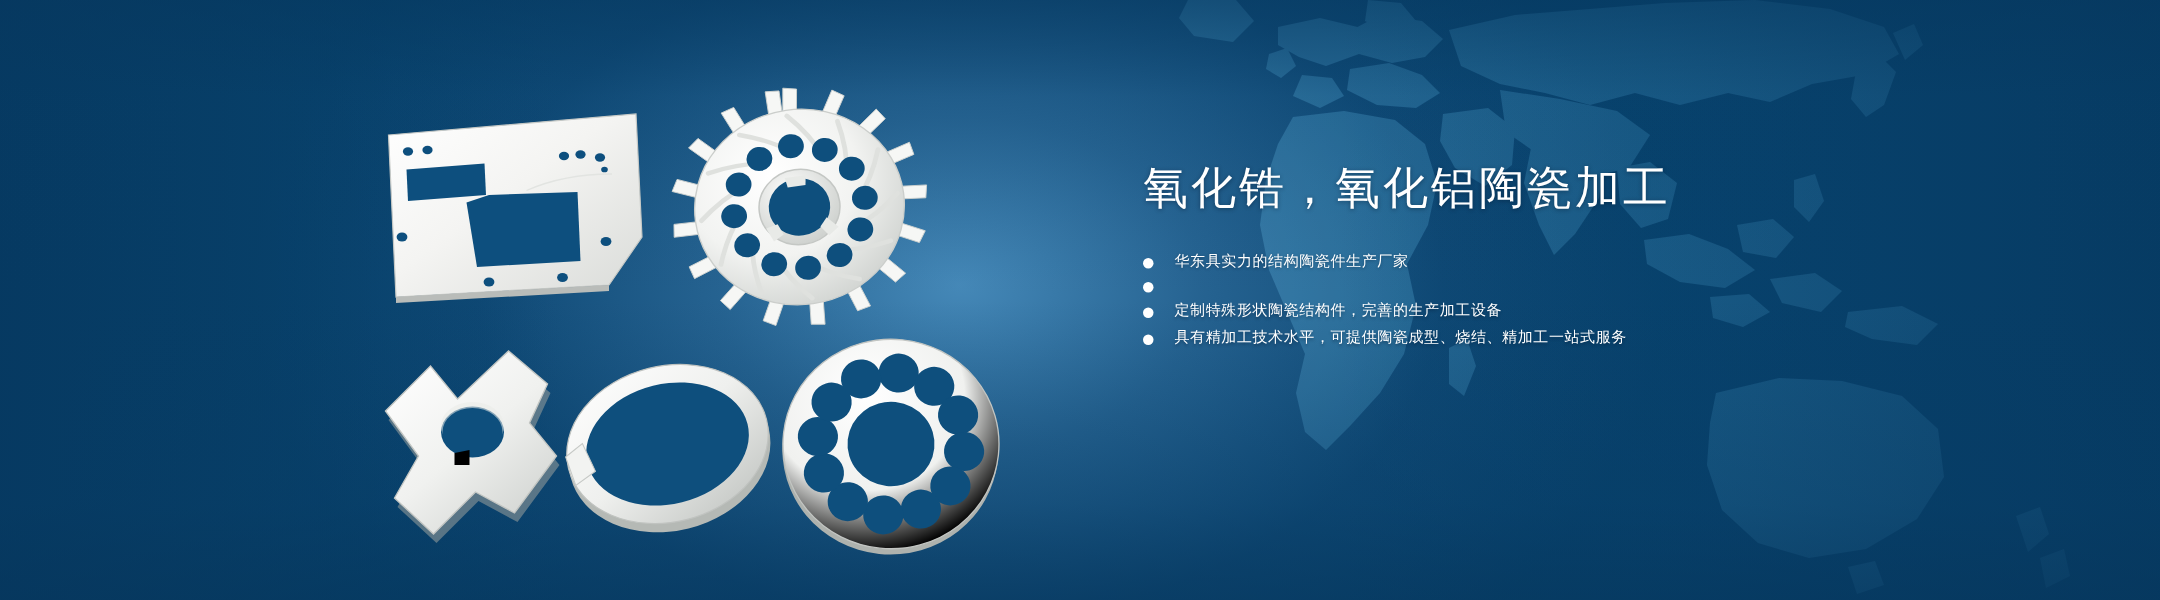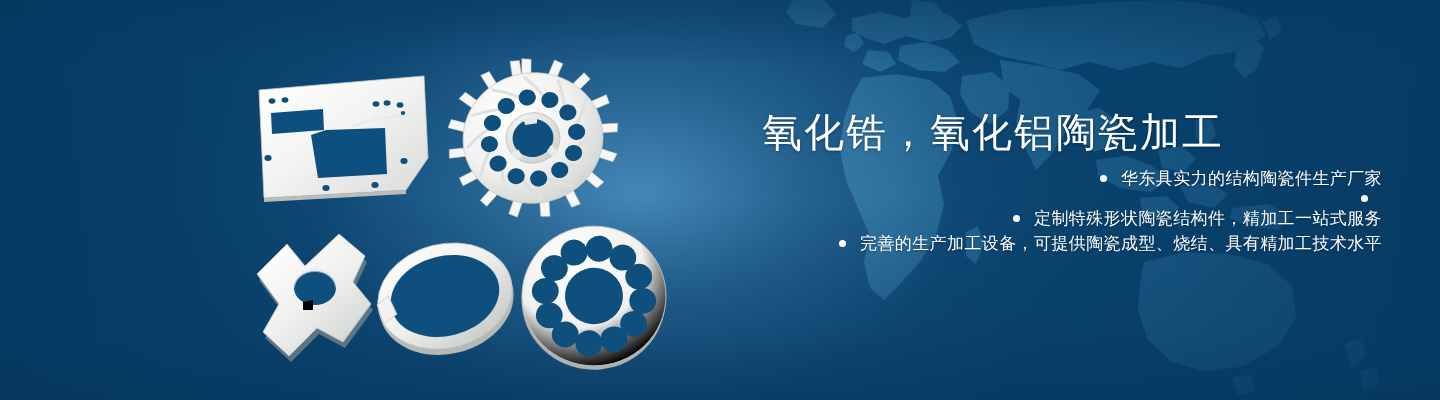--- a/index.html
+++ b/index.html
@@ -96,44 +96,43 @@
 
   
   .copy {
     position: absolute;
     left: 762px;
     top: 108px;
     width: 620px;
   }
   .headline {
     color: #ffffff;
-    font-size: 40px;
+    font-size: 30px;
     font-weight: 400;
     letter-spacing: 2px;
     line-height: 1.2;
-    margin: 0 0 14px 0;
+    margin: 0 0 26px 0;
     white-space: nowrap;
     text-shadow: 0 1px 3px rgba(0,20,40,0.45);
   }
   .bullets {
     list-style: none;
     margin: 0;
     padding: 0;
   }
   .bullet {
     display: flex;
     align-items: center;
     margin-bottom: 8px;
     color: #ffffff;
-    font-size: 17px;
+    font-size: 10px;
     line-height: 1.0;
     letter-spacing: 0.4px;
     white-space: nowrap;
     text-shadow: 0 1px 2px rgba(0,20,40,0.40);
-    justify-content: flex-end;
   }
   .bullet:last-child { margin-bottom: 0; }
   .dot {
     flex: 0 0 auto;
     width: 7px;
     height: 7px;
     border-radius: 50%;
     background: #ffffff;
     margin-right: 14px;
   }
@@ -432,22 +431,22 @@
     <ul class="bullets">
       <li class="bullet">
         <span class="dot"></span>
         <span>华东具实力的结构陶瓷件生产厂家</span>
       </li>
       <li class="bullet">
         <span class="dot"></span>
       </li>
       <li class="bullet">
         <span class="dot"></span>
-        <span>定制特殊形状陶瓷结构件，精加工一站式服务</span>
+        <span>定制特殊形状陶瓷结构件，完善的生产加工设备</span>
       </li>
       <li class="bullet">
         <span class="dot"></span>
-        <span>完善的生产加工设备，可提供陶瓷成型、烧结、具有精加工技术水平</span>
+        <span>具有精加工技术水平，可提供陶瓷成型、烧结、精加工一站式服务</span>
       </li>
     </ul>
   </div>
 
 </div>
 
 </body></html>

